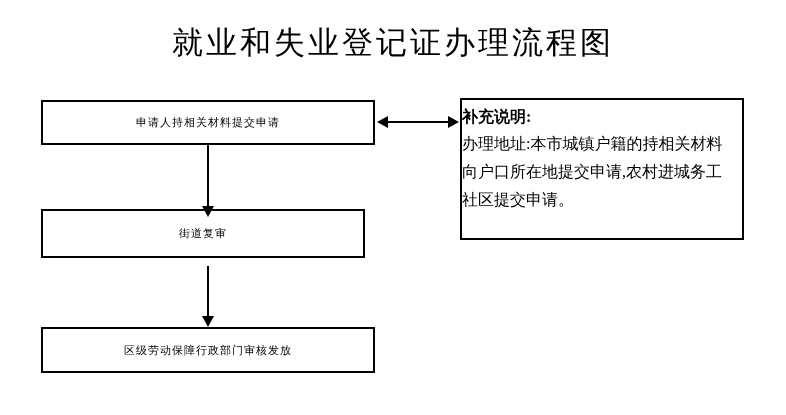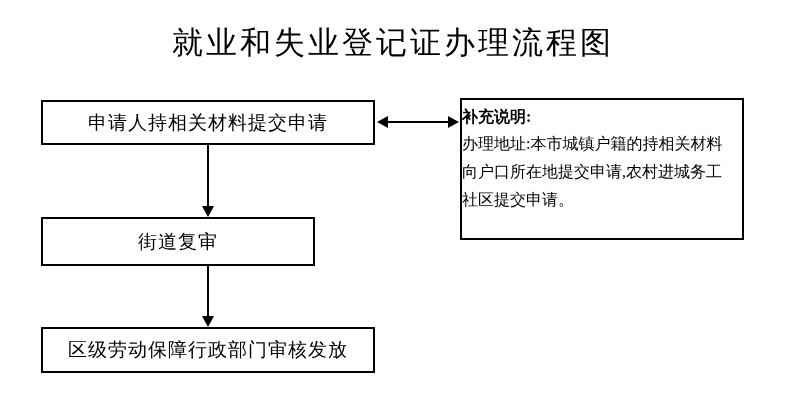--- a/index.html
+++ b/index.html
@@ -28,26 +28,26 @@
     white-space: nowrap;
   }
   .flow-box {
     position: absolute;
     box-sizing: border-box;
     border: 2px solid #000000;
     background: #ffffff;
     display: flex;
     align-items: center;
     justify-content: center;
-    font-size: 19px;
+    font-size: 11px;
     letter-spacing: 1px;
     white-space: nowrap;
   }
   .box-1 { left: 41px;  top: 100px; width: 334px; height: 45px; }
-  .box-2 { left: 41px;  top: 217px; width: 274px; height: 49px; }
+  .box-2 { left: 41px;  top: 209px; width: 324px; height: 49px; }
   .box-3 { left: 41px;  top: 327px; width: 334px; height: 46px; }
   .note-box {
     position: absolute;
     box-sizing: border-box;
     left: 460px;
     top: 98px;
     width: 284px;
     height: 142px;
     border: 2px solid #000000;
     background: #ffffff;

